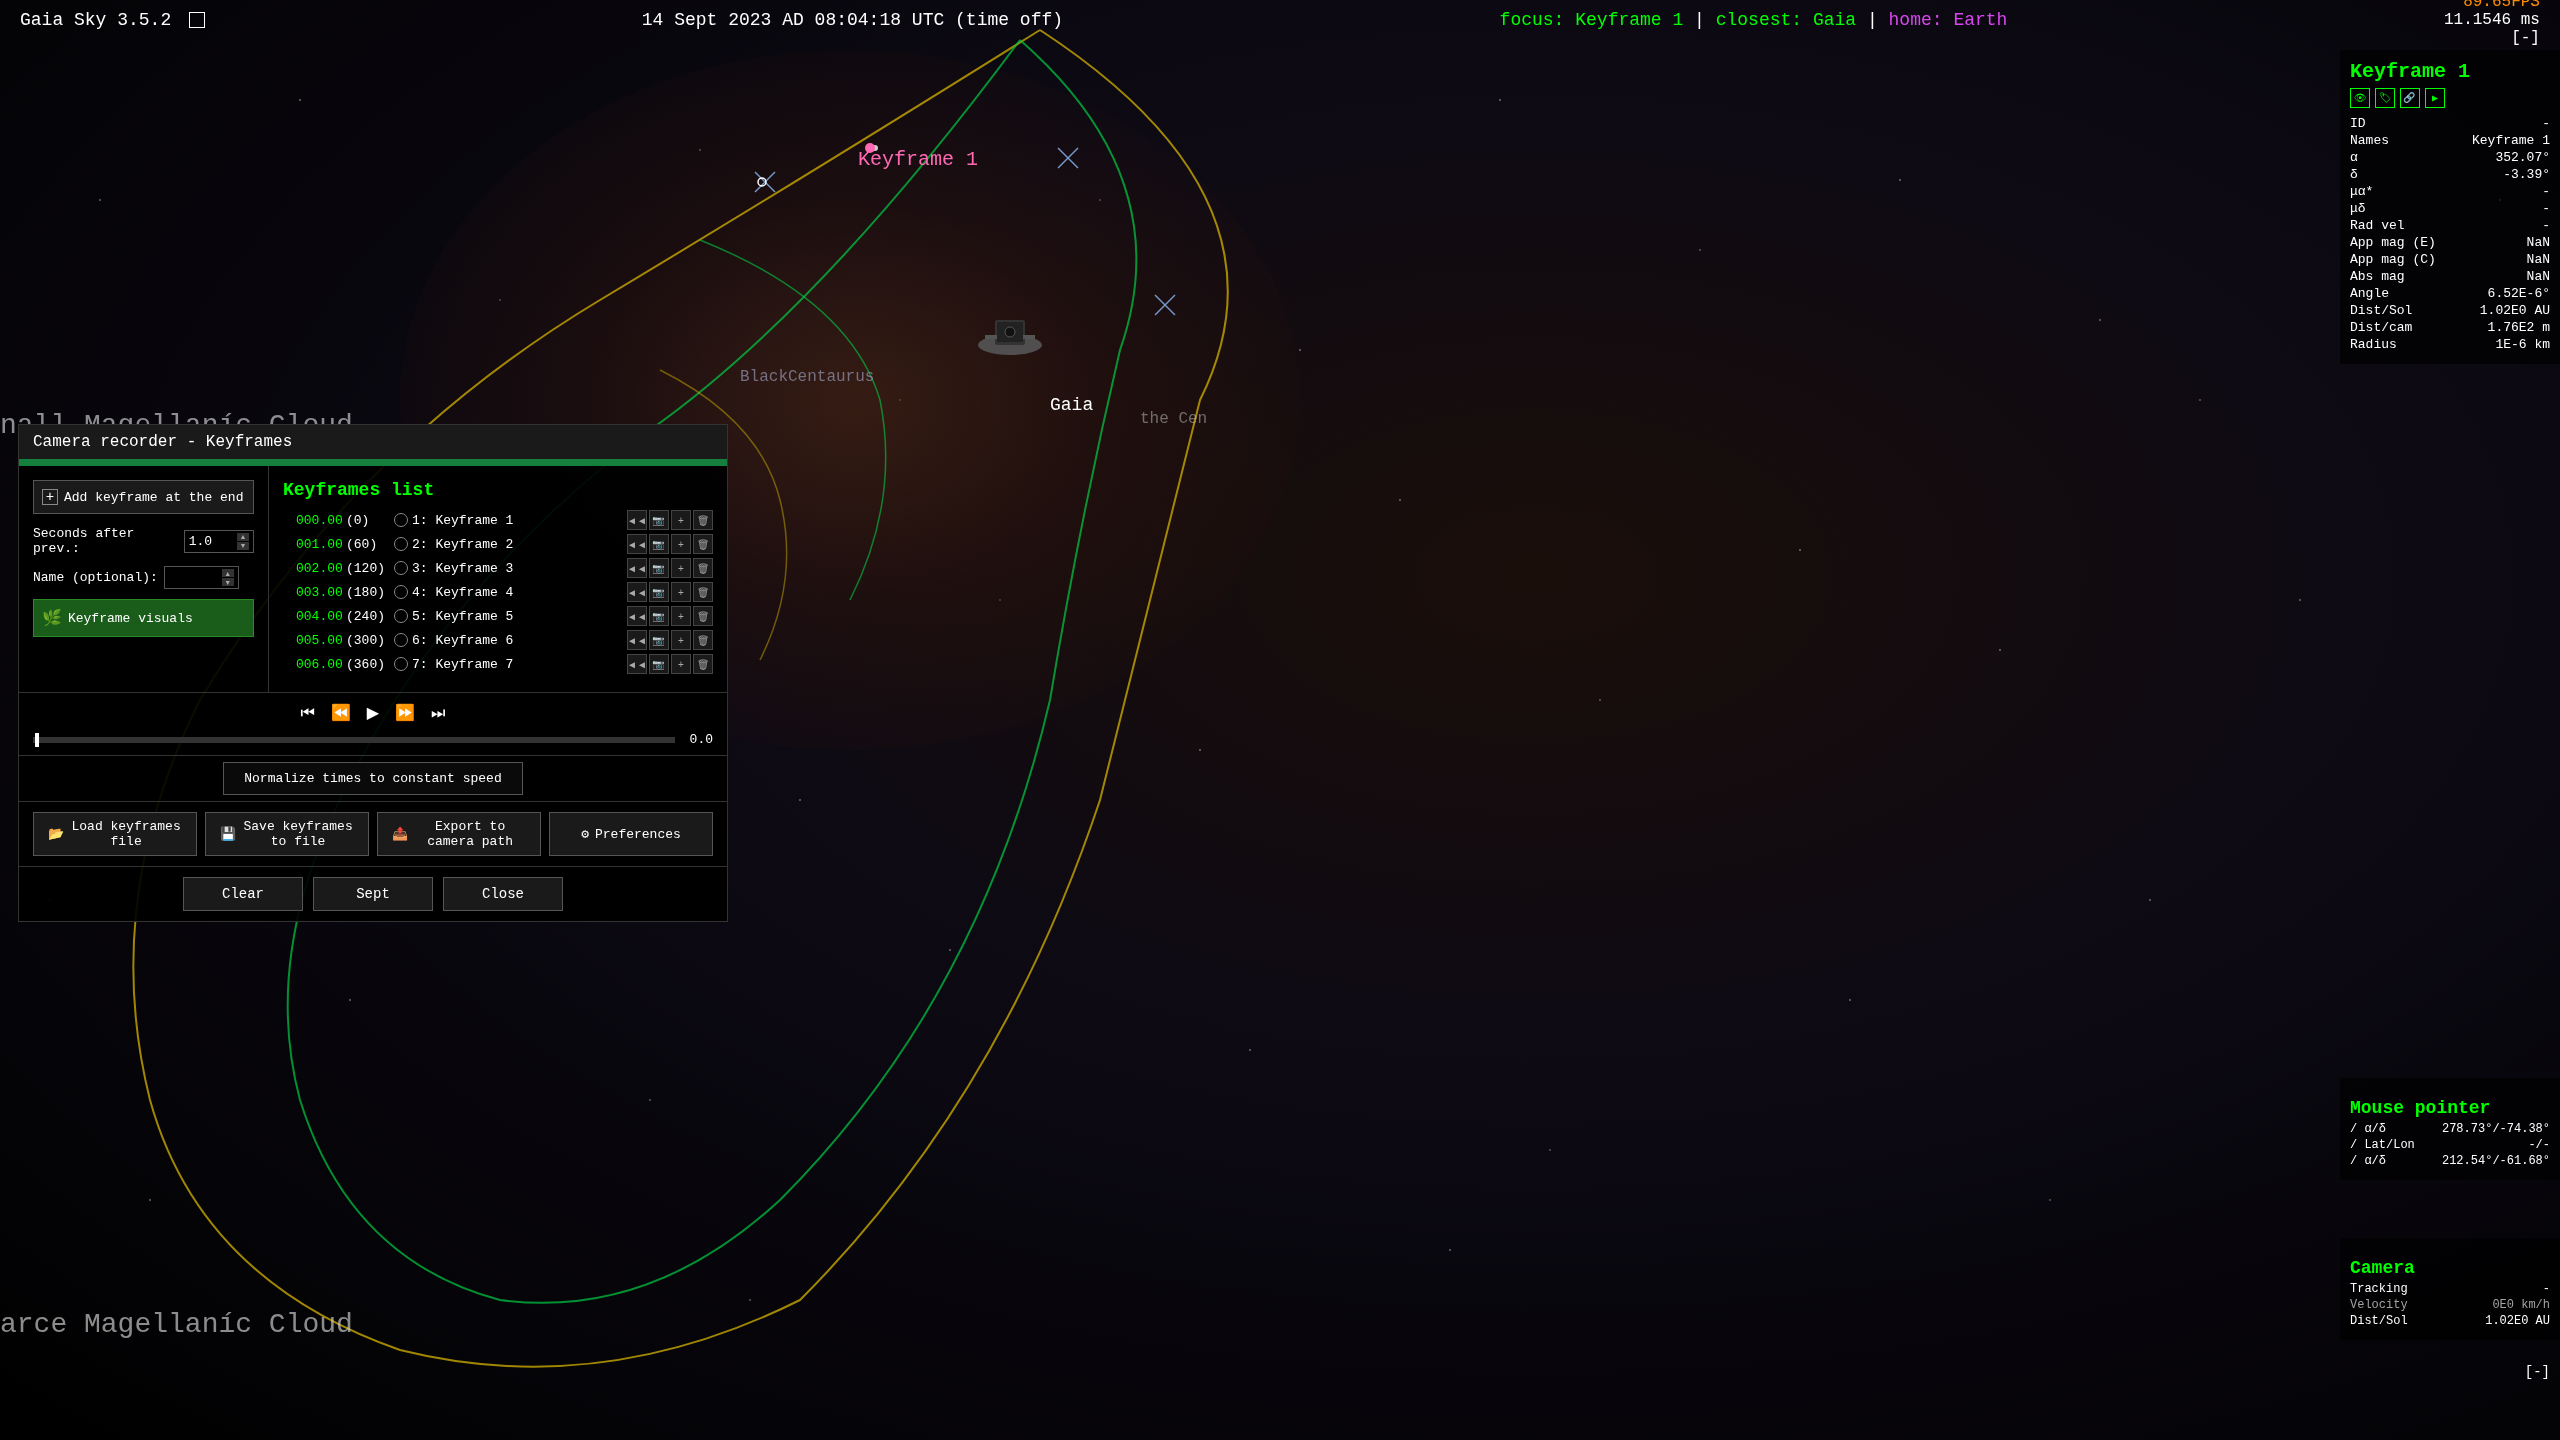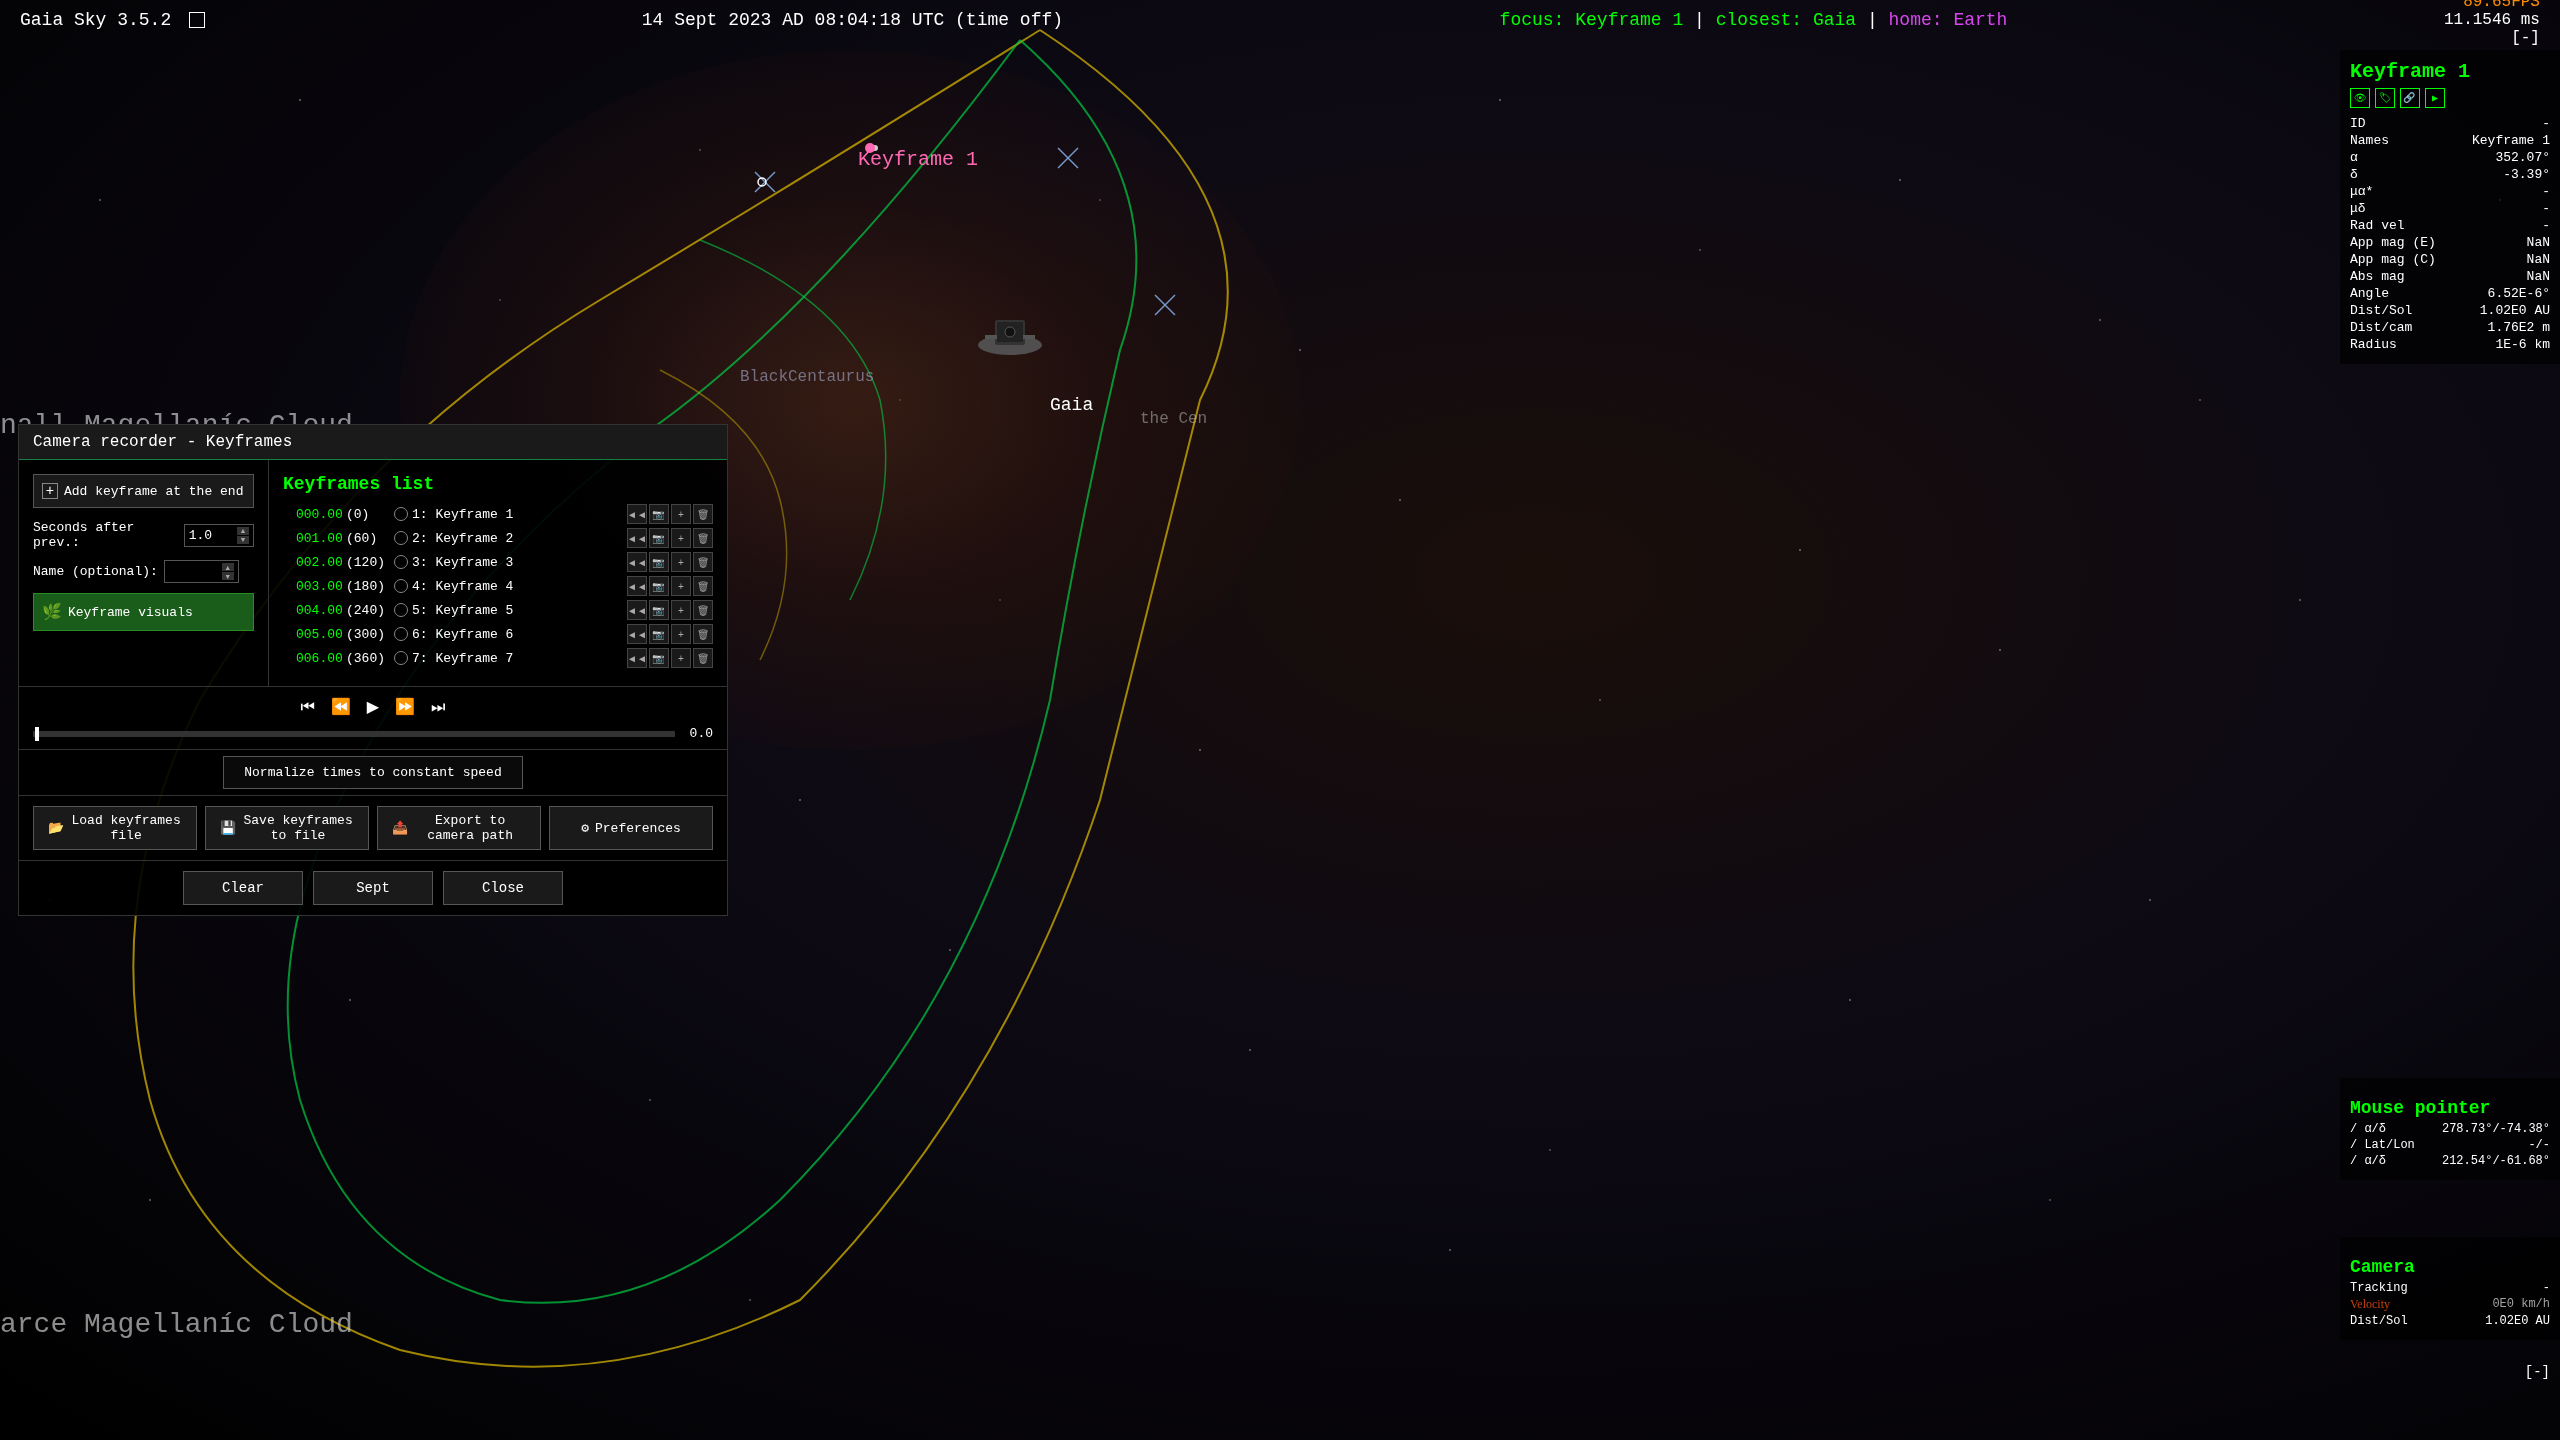--- a/index.html
+++ b/index.html
@@ -258,21 +258,21 @@
       border: 1px solid #333;
       z-index: 200;
       font-family: 'Courier New', monospace;
     }
 
     .camera-panel-header {
       background: #1a1a1a;
       padding: 8px 14px;
       color: #fff;
       font-size: 16px;
-      border-bottom: 1px solid #15803d;
+      border-bottom: 7px solid #15803d;
     }
 
     .camera-panel-body {
       display: flex;
       gap: 0;
     }
 
     .left-controls {
       width: 250px;
       padding: 14px;
@@ -743,21 +743,21 @@
   </div>
 </div>
 
 <div class="camera-info-panel">
   <div class="panel-section-title">Camera</div>
   <div class="panel-row">
     <span style="color:#fff;font-size:12px;">Tracking</span>
     <span style="color:#fff;font-size:12px;">-</span>
   </div>
   <div class="panel-row">
-    <span style="color:#c2410c;font-size:12px;font-family:Liberation Serif, serif;">Velocity</span>
+    <span style="color:#a3a3a3;font-size:12px;">Velocity</span>
     <span style="color:#a3a3a3;font-size:12px;">0E0 km/h</span>
   </div>
   <div class="panel-row">
     <span style="color:#fff;font-size:12px;">Dist/Sol</span>
     <span style="color:#fff;font-size:12px;">1.02E0 AU</span>
   </div>
 </div>
 
 <div class="bottom-right-bracket">[-]</div>
 

